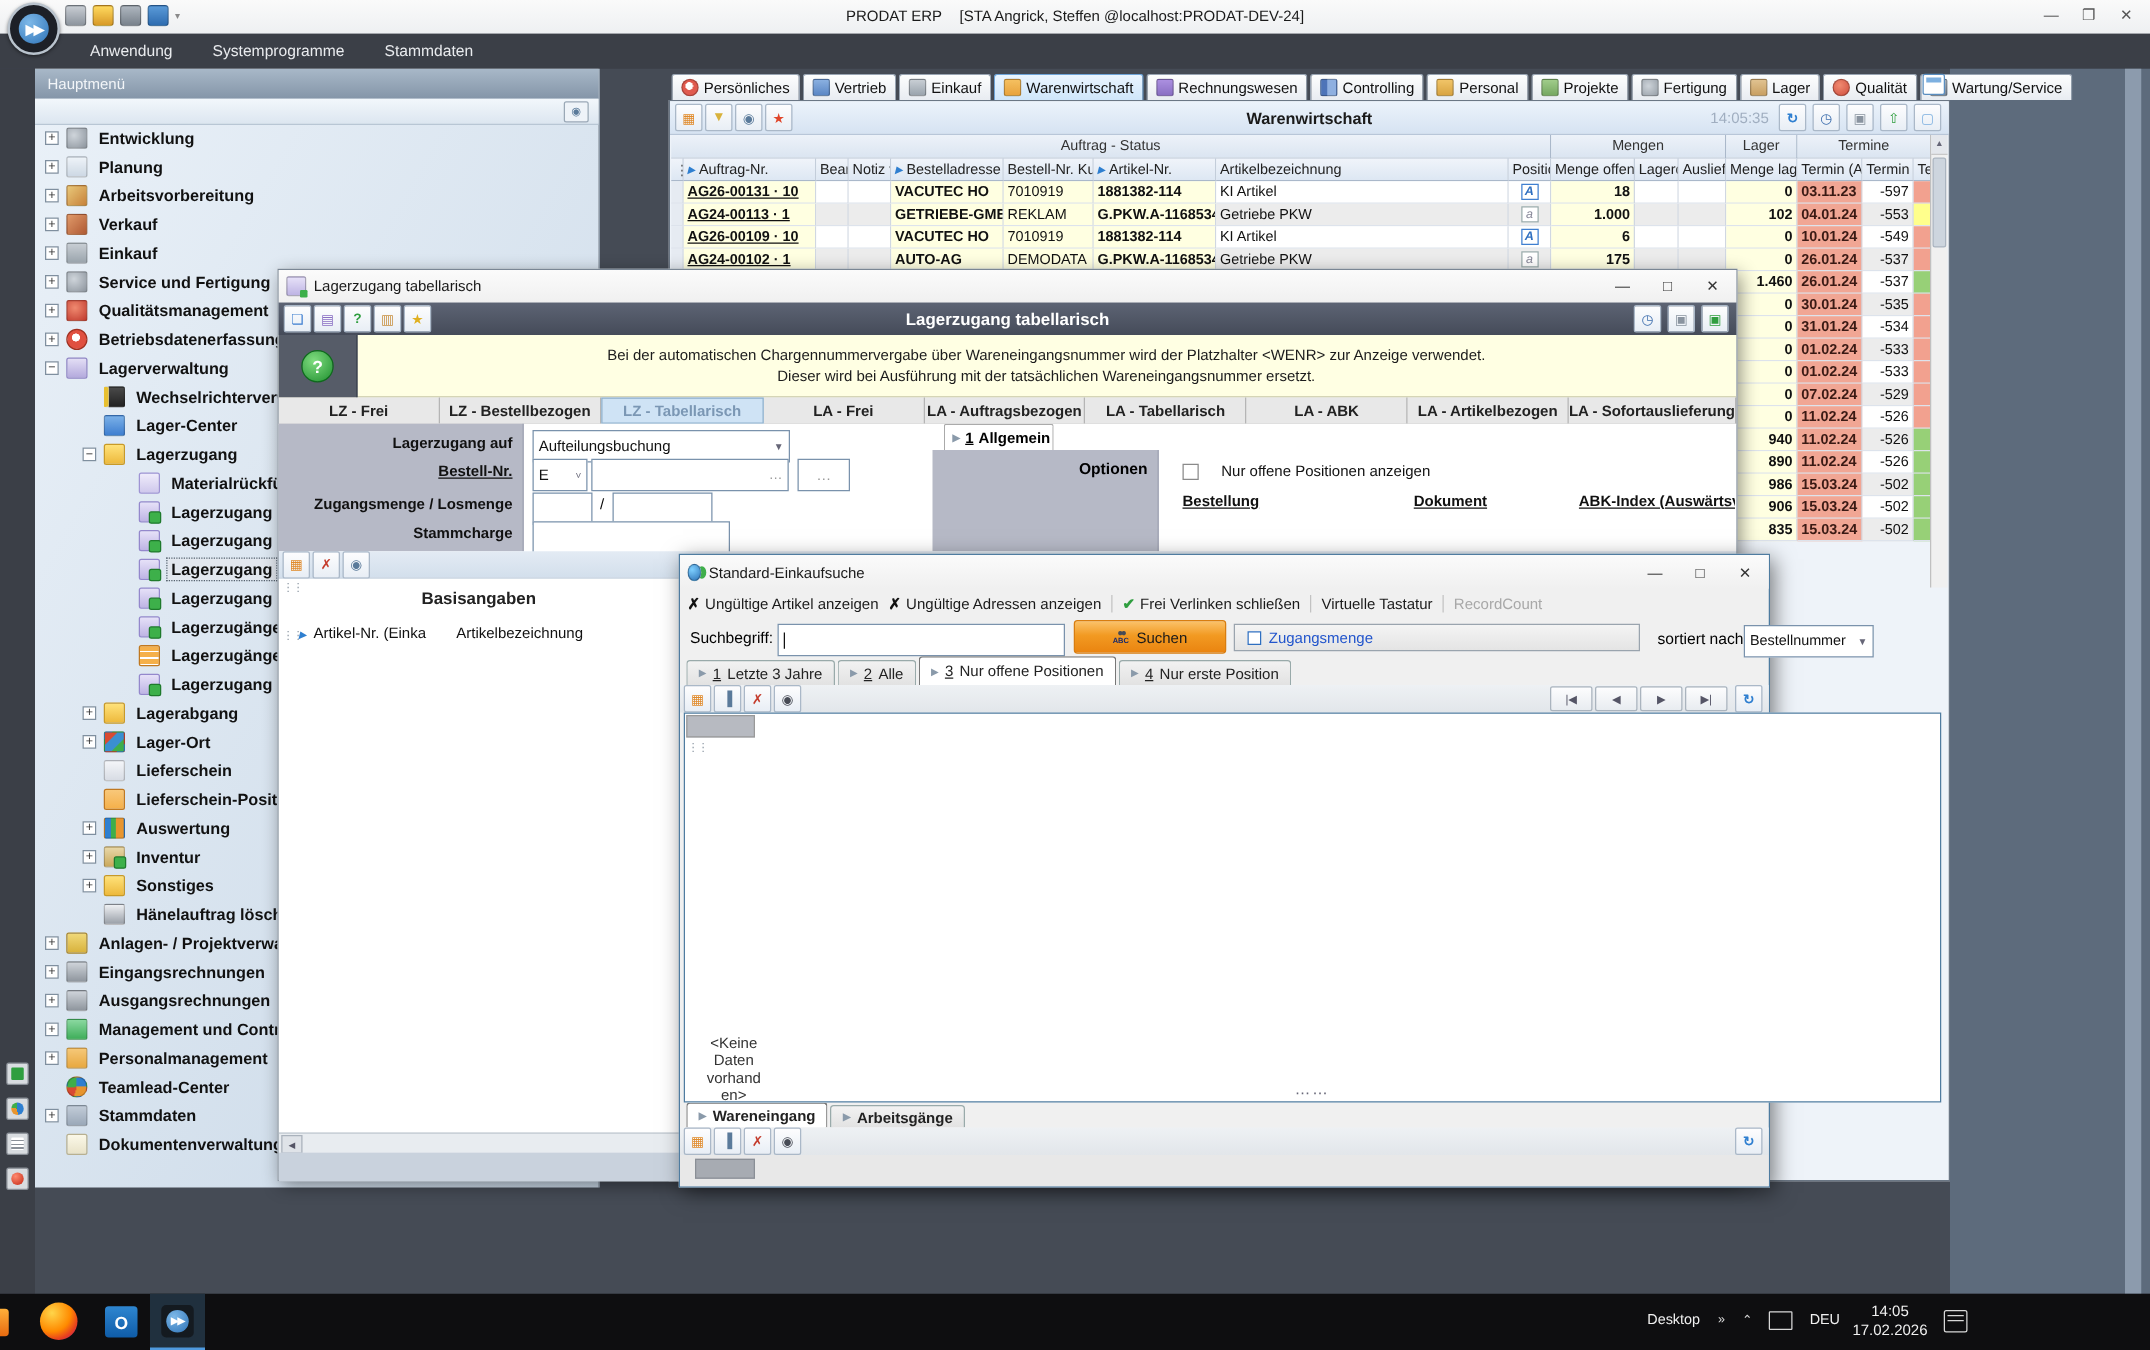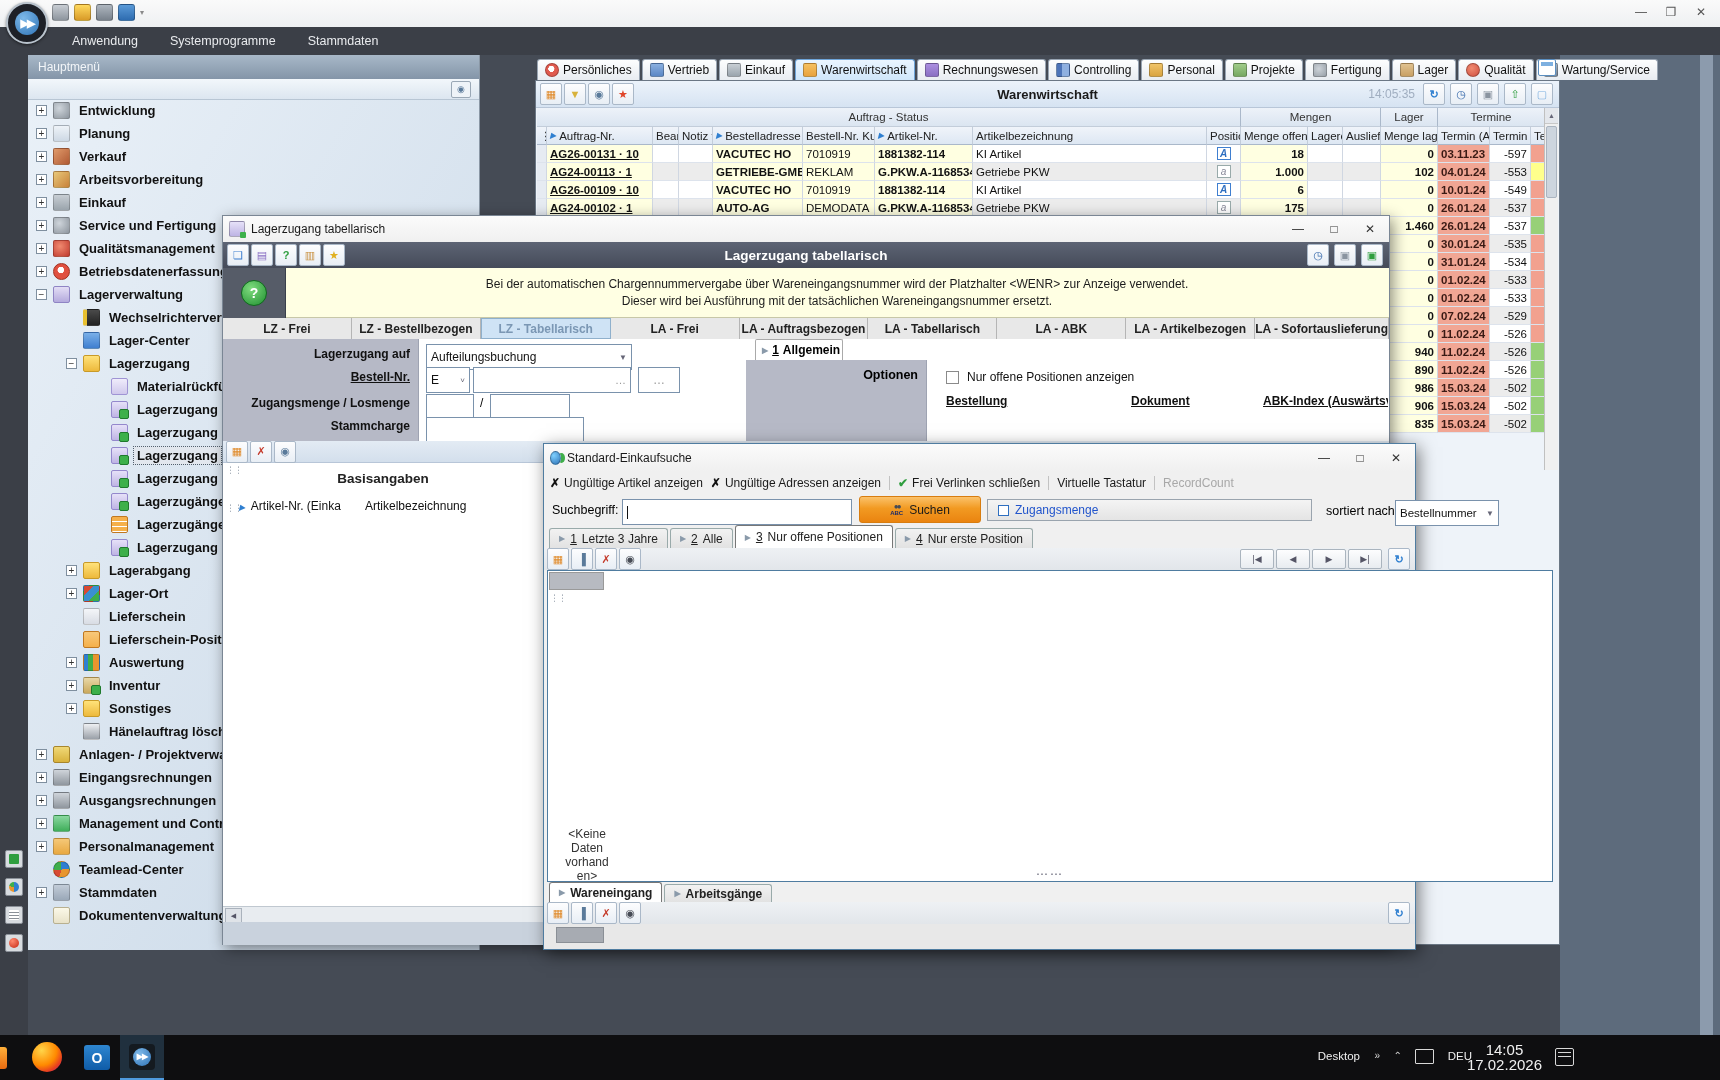--- a/index.html
+++ b/index.html
@@ -182,21 +182,21 @@
   .flabel{position:absolute;right:8px;font-weight:bold;font-size:12px;color:#111;white-space:nowrap;}
   .flabel.u{text-decoration:underline;}
   .inp{position:absolute;background:#fff;border:1px solid #7a92ac;box-sizing:border-box;font-size:12px;color:#111;display:flex;align-items:center;padding:12px 4px;}
   .inp .arr{margin-left:auto;color:#667;font-size:8px;}
   .dots{margin-left:auto;color:#999;font-size:11px;}
   #lzsubtab{position:absolute;left:532px;top:0px;width:88px;height:21px;background:#fff;border:1px solid #aaa;border-bottom:none;border-radius:2px 2px 0 0;box-sizing:border-box;display:flex;align-items:center;padding:0 6px;gap:4px;font-size:12px;font-weight:bold;}
   #lzsubtab .sarr{color:#8a9aaa;font-size:8px;}
   #lzopt{position:absolute;left:523px;top:21px;width:181px;height:81px;background:#b6b9c6;border-right:1px solid #9ea3b2;box-sizing:border-box;}
   #lzopt .ol{position:absolute;right:8px;top:8px;font-weight:bold;font-size:12.5px;}
   .cb{width:13px;height:13px;border:1px solid #8a8a8a;background:#fff;box-sizing:border-box;flex:0 0 13px;}
-  #lzcheck{position:absolute;left:723px;top:31px;display:flex;gap:8px;align-items:center;font-size:12px;color:#111;}
+  #lzcheck{position:absolute;left:723px;top:31px;display:flex;gap:18px;align-items:center;font-size:12px;color:#111;}
   .hlink{position:absolute;top:55px;font-weight:bold;font-size:12px;text-decoration:underline;color:#111;white-space:nowrap;}
   
   #lzlisttb{position:absolute;left:0;top:225px;right:0;height:22px;background:linear-gradient(#e3ebf4,#d3dfec);border-bottom:1px solid #b8c6d8;display:flex;align-items:center;padding:0 3px;box-sizing:border-box;}
   #lzlist{position:absolute;left:0;top:247px;right:0;height:443px;background:#fff;}
   #lzlist .marker{position:absolute;left:3px;top:2px;color:#8a95a2;font-size:9px;letter-spacing:-1px;}
   #basehead{position:absolute;left:0;top:8px;width:320px;text-align:center;font-size:13.5px;font-weight:bold;color:#222;}
   #basecols{position:absolute;left:0;top:36px;height:18px;width:100%;}
   #basecols .m2{position:absolute;left:3px;top:4px;color:#8a95a2;font-size:9px;letter-spacing:-1px;}
   #basecols .c1{position:absolute;left:16px;font-size:12px;color:#111;}
   #basecols .c1 .la{font-size:8px;}
@@ -253,39 +253,40 @@
 
   
   #taskbar{left:0;top:1035px;width:1720px;height:45px;background:#0e0e10;z-index:60;}
   #tb-sliver{position:absolute;left:0;top:12px;width:7px;height:22px;background:linear-gradient(#ffb03a,#e86a10);border-radius:0 3px 3px 0;}
   #ff{position:absolute;left:32px;top:7px;width:30px;height:30px;border-radius:50%;background:radial-gradient(circle at 32% 28%,#ffd54a,#ff8a00 50%,#e8401f 72%,#b5177e 95%);}
   #ol{position:absolute;left:84px;top:10px;width:26px;height:25px;border-radius:3px;background:linear-gradient(#2e86d0,#0f5ca8);color:#fff;font-weight:bold;font-size:14px;display:flex;align-items:center;justify-content:center;}
   #pd{position:absolute;left:120px;top:0;width:44px;height:45px;background:#20303e;border-bottom:2px solid #4f9be0;box-sizing:border-box;display:flex;align-items:center;justify-content:center;}
   #pd .inner{width:26px;height:26px;border-radius:4px;background:#141a20;display:flex;align-items:center;justify-content:center;}
   #pd .dot{width:18px;height:18px;border-radius:50%;background:radial-gradient(circle at 35% 30%,#7db8e8,#2f74b8);color:#fff;font-weight:bold;font-size:8px;display:flex;align-items:center;justify-content:center;letter-spacing:-1px;}
   .tbtxt{position:absolute;color:#f0f0f0;font-size:11.5px;top:15px;}
-  #tbtime{position:absolute;right:178px;top:7px;color:#f0f0f0;font-size:15px;text-align:center;line-height:15px;}
+  #tbtime{position:absolute;right:178px;top:7px;color:#f0f0f0;font-size:12px;text-align:center;line-height:15px;}
   #tbnote{position:absolute;right:146px;top:13px;width:17px;height:16px;border:1px solid #d8d8d8;border-radius:2px;background:transparent;}
   #tbnote i{display:block;margin:3px 2px 0;height:1px;background:#d8d8d8;}
   #tbmon{position:absolute;right:286px;top:14px;width:17px;height:13px;border:1px solid #d8d8d8;border-radius:1px;}
   .chev{color:#d8d8d8;font-size:10px;}
 </style>
 </head>
 <body>
 
 <div id="screen">
 
   <div id="titlebar" class="abs">
     <div id="quickicons">
       <span class="qicon qi-user"></span>
       <span class="qicon qi-book"></span>
       <span class="qicon qi-lock"></span>
       <span class="qicon qi-layers"></span>
       <span class="qcaret">▾</span>
     </div>
+    <div id="apptitle"><b>PRODAT ERP</b><span>[STA Angrick, Steffen @localhost:PRODAT-DEV-24]</span></div>
     <div class="winbtns">
       <span class="winbtn">—</span>
       <span class="winbtn">❐</span>
       <span class="winbtn">✕</span>
     </div>
   </div>
 
   <div id="menubar" class="abs">
 
   <span class="menuitem">Anwendung</span>
@@ -328,30 +329,30 @@
           <span class="tlb">Entwicklung</span>
         </div>
 
         <div class="titem" data-level="0" data-icon="planning" data-exp="plus">
           <span class="exp"></span>
           <span class="tic"></span>
           <span class="tlb">Planung</span>
         </div>
 
 
+        <div class="titem" data-level="0" data-icon="tools" data-exp="plus">
+          <span class="exp"></span>
+          <span class="tic"></span>
+          <span class="tlb">Arbeitsvorbereitung</span>
+        </div>
+
         <div class="titem" data-level="0" data-icon="sale" data-exp="plus">
           <span class="exp"></span>
           <span class="tic"></span>
           <span class="tlb">Verkauf</span>
-        </div>
-
-        <div class="titem" data-level="0" data-icon="tools" data-exp="plus">
-          <span class="exp"></span>
-          <span class="tic"></span>
-          <span class="tlb">Arbeitsvorbereitung</span>
         </div>
 
         <div class="titem" data-level="0" data-icon="cart" data-exp="plus">
           <span class="exp"></span>
           <span class="tic"></span>
           <span class="tlb">Einkauf</span>
         </div>
 
         <div class="titem" data-level="0" data-icon="gear" data-exp="plus">
           <span class="exp"></span>

